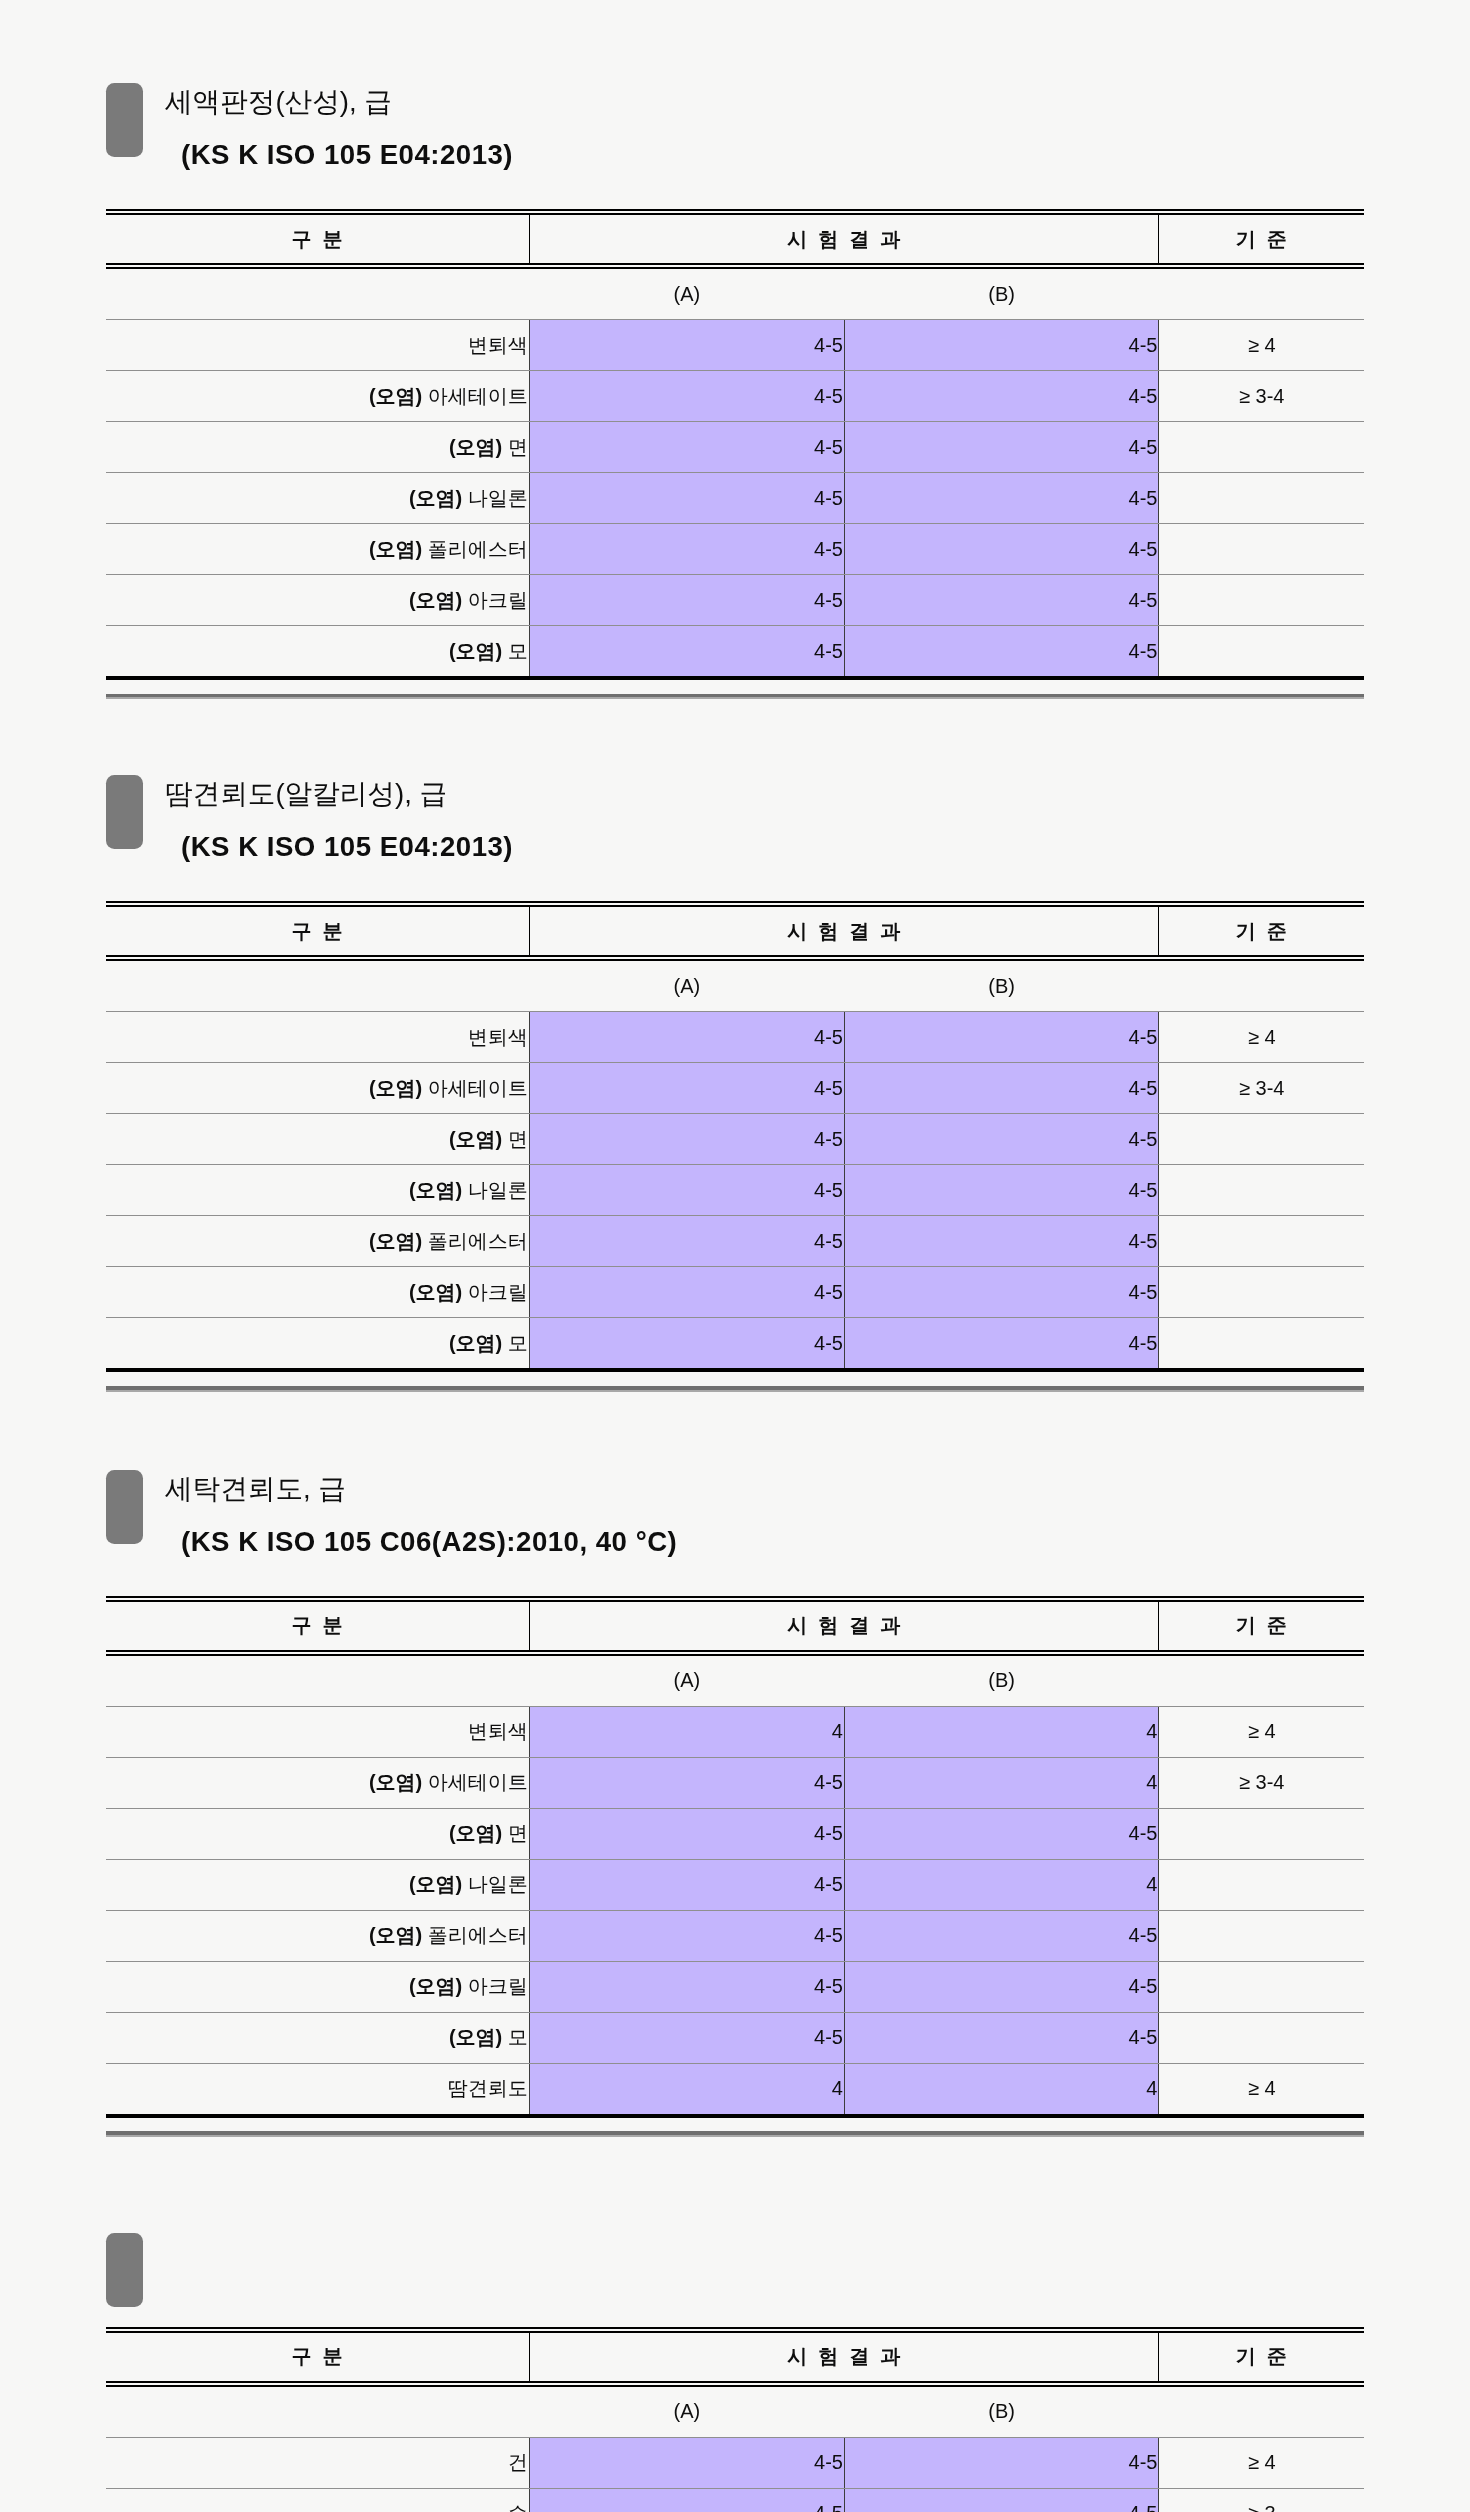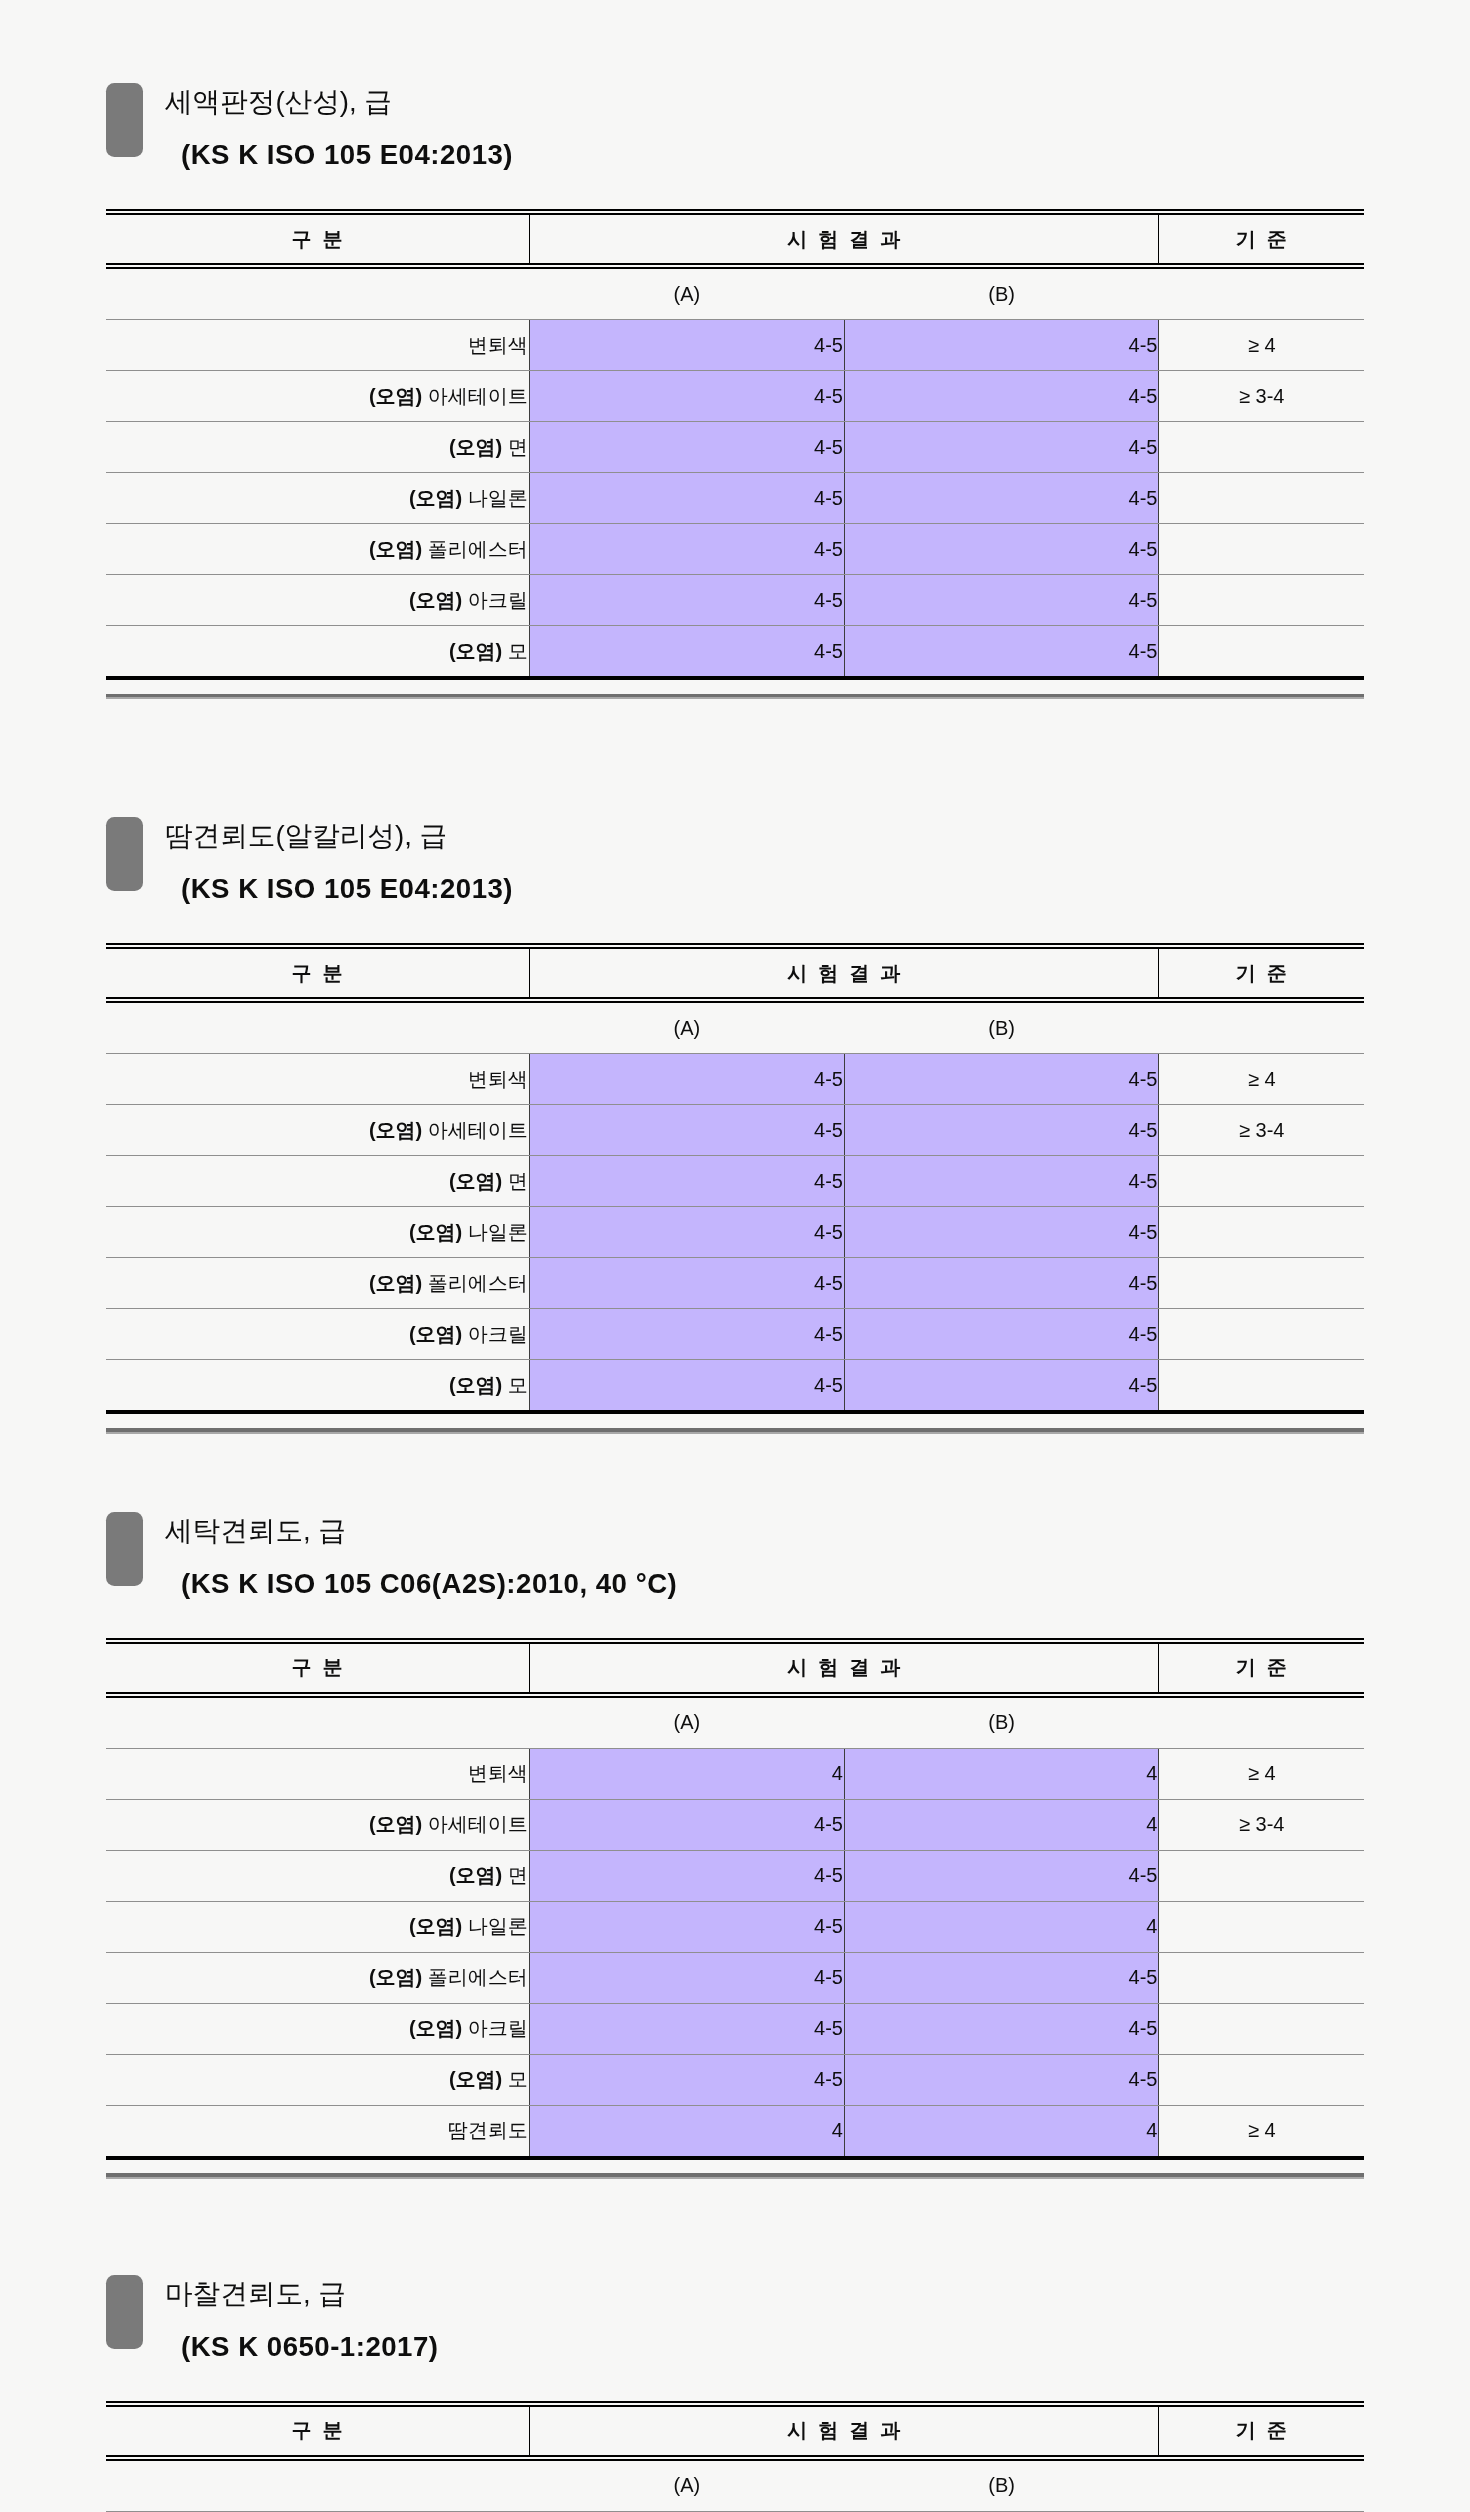--- a/index.html
+++ b/index.html
@@ -5,21 +5,21 @@
   html,body { margin:0; padding:0; }
   body {
     width:1470px; min-height:2512px;
     background:#f7f7f6;
     font-family:"Liberation Sans","DejaVu Sans",sans-serif;
     color:#0e0e0e;
     -webkit-font-smoothing:antialiased;
   }
   .sec { margin:0 106px; }
   #sec-1 { padding-top:83px; }
-  #sec-2 { padding-top:118px; }
+  #sec-2 { padding-top:76px; }
   #sec-3 { padding-top:78px; }
   #sec-4 { padding-top:96px; }
 
   .ttl { display:flex; align-items:flex-start; gap:22px; margin-bottom:20px; }
   .marker { width:37px; height:74px; background:#7a7a7a; border-radius:8.3px; flex:none; }
   .ttl-text h2 { margin:0; font-size:27.6px; font-weight:400; line-height:37px; }
   .ttl-text h3 { margin:16px; font-size:27.6px; font-weight:700; line-height:37px; letter-spacing:0.5px; }
 
   table.report { width:100%; border-collapse:collapse; table-layout:fixed; font-size:20px; }
   col.w-cat  { width:33.65%; }
@@ -297,24 +297,20 @@
             <td class="c-crit">≥ 4</td>
           </tr>
         </tbody>
     </table>
     <div class="gray-rule"></div>
   </section>
 
   <section class="sec" id="sec-4">
     <header class="ttl">
       <div class="marker"></div>
-      <div class="ttl-text">
-        <h2>마찰견뢰도, 급</h2>
-        <h3>(KS K 0650-1:2017)</h3>
-      </div>
     </header>
     <table class="report">
       <colgroup>
           <col class="w-cat">
           <col class="w-a">
           <col class="w-b">
           <col class="w-crit">
         </colgroup>
       <thead>
         <tr class="head">

